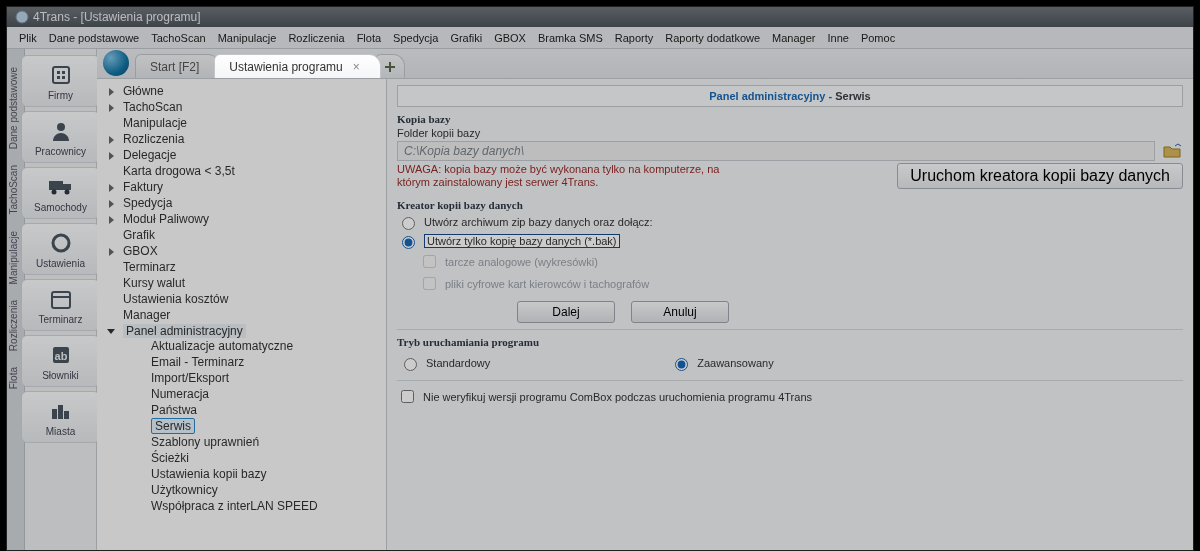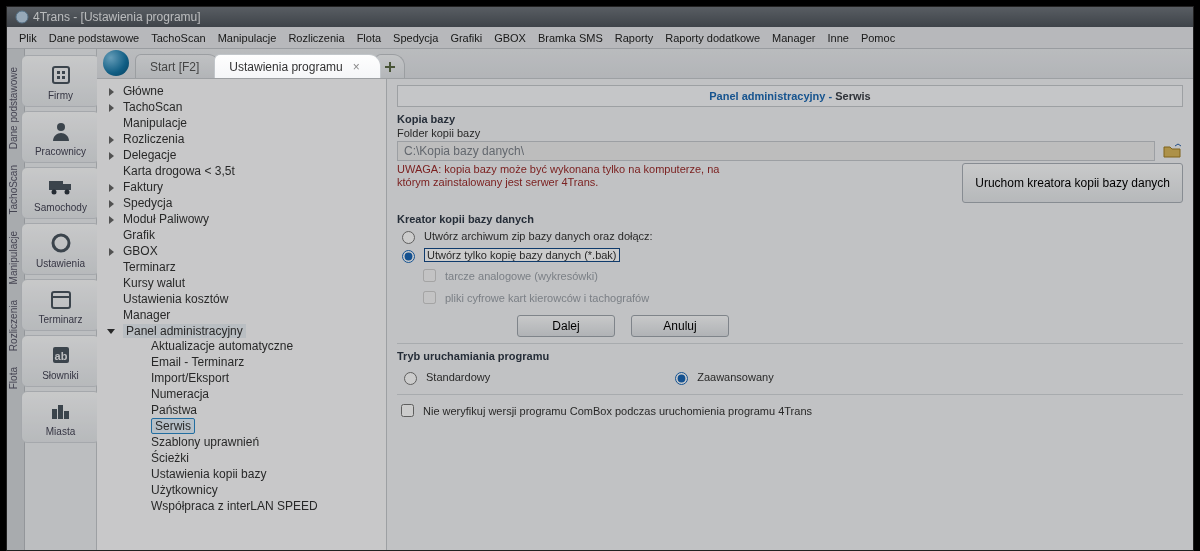--- a/index.html
+++ b/index.html
@@ -189,43 +189,44 @@
     background:#f7f8fa;
     height:22px;
     display:flex;
     align-items:center;
     justify-content:center;
     font-weight:bold;
     color:#1c69b3;
     margin-bottom:6px;
   }
   .panel-head .srv { color:#3a3f47; font-weight:bold; }
-  .group-title { font-weight:bold; color:#2f3947; margin:6px 0 2px 0; }
+  .group-title { font-weight:bold; color:#2f3947; margin:6px 0 2px 0;font-family:Liberation Serif, serif; }
   .field-label { color:#333; margin-top:2px; }
   .folder-row { display:flex; align-items:center; gap:6px; margin:2px 0 2px 0; }
   .folder-input {
     flex:1;
     height:20px;
     background:#ededed;
     border:1px solid #c3c7cc;
     color:#7c828a;
     padding:0 6px;
     font-size:12px;
     font-family:inherit;
+    font-style:italic;
   }
   .open-btn { width:22px; height:20px; display:flex; align-items:center; justify-content:center; cursor:pointer; }
   .warn-row { display:flex; align-items:flex-start; justify-content:space-between; gap:20px; margin-top:2px; }
   .warn-text { color:#9a2a2a; font-size:11px; max-width:350px; line-height:13px; }
   .wiz-btn {
-    height:40px;
+    height:26px;
     padding:0 12px;
     background:linear-gradient(#fbfcfd,#e4e7ea);
     border:1px solid #a9b0b7;
     border-radius:3px;
-    font-size:12px;
+    font-size:16px;
     cursor:pointer;
     white-space:nowrap;
   }
   .radio-row, .check-row { display:flex; align-items:center; gap:6px; margin:3px 0; }
   .radio-row.sel span.radio-lbl { background:#fff; border:1px solid #154a87; padding:0 2px; }
   .radio-row input[type=radio] { accent-color:#1966b5; }
   .check-row input[type=checkbox] { accent-color:#1966b5; }
   .indent { margin-left:22px; }
   .disabled { color:#9aa0a8; }
   .btn-row { display:flex; gap:16px; margin:8px 0 4px 120px; }

